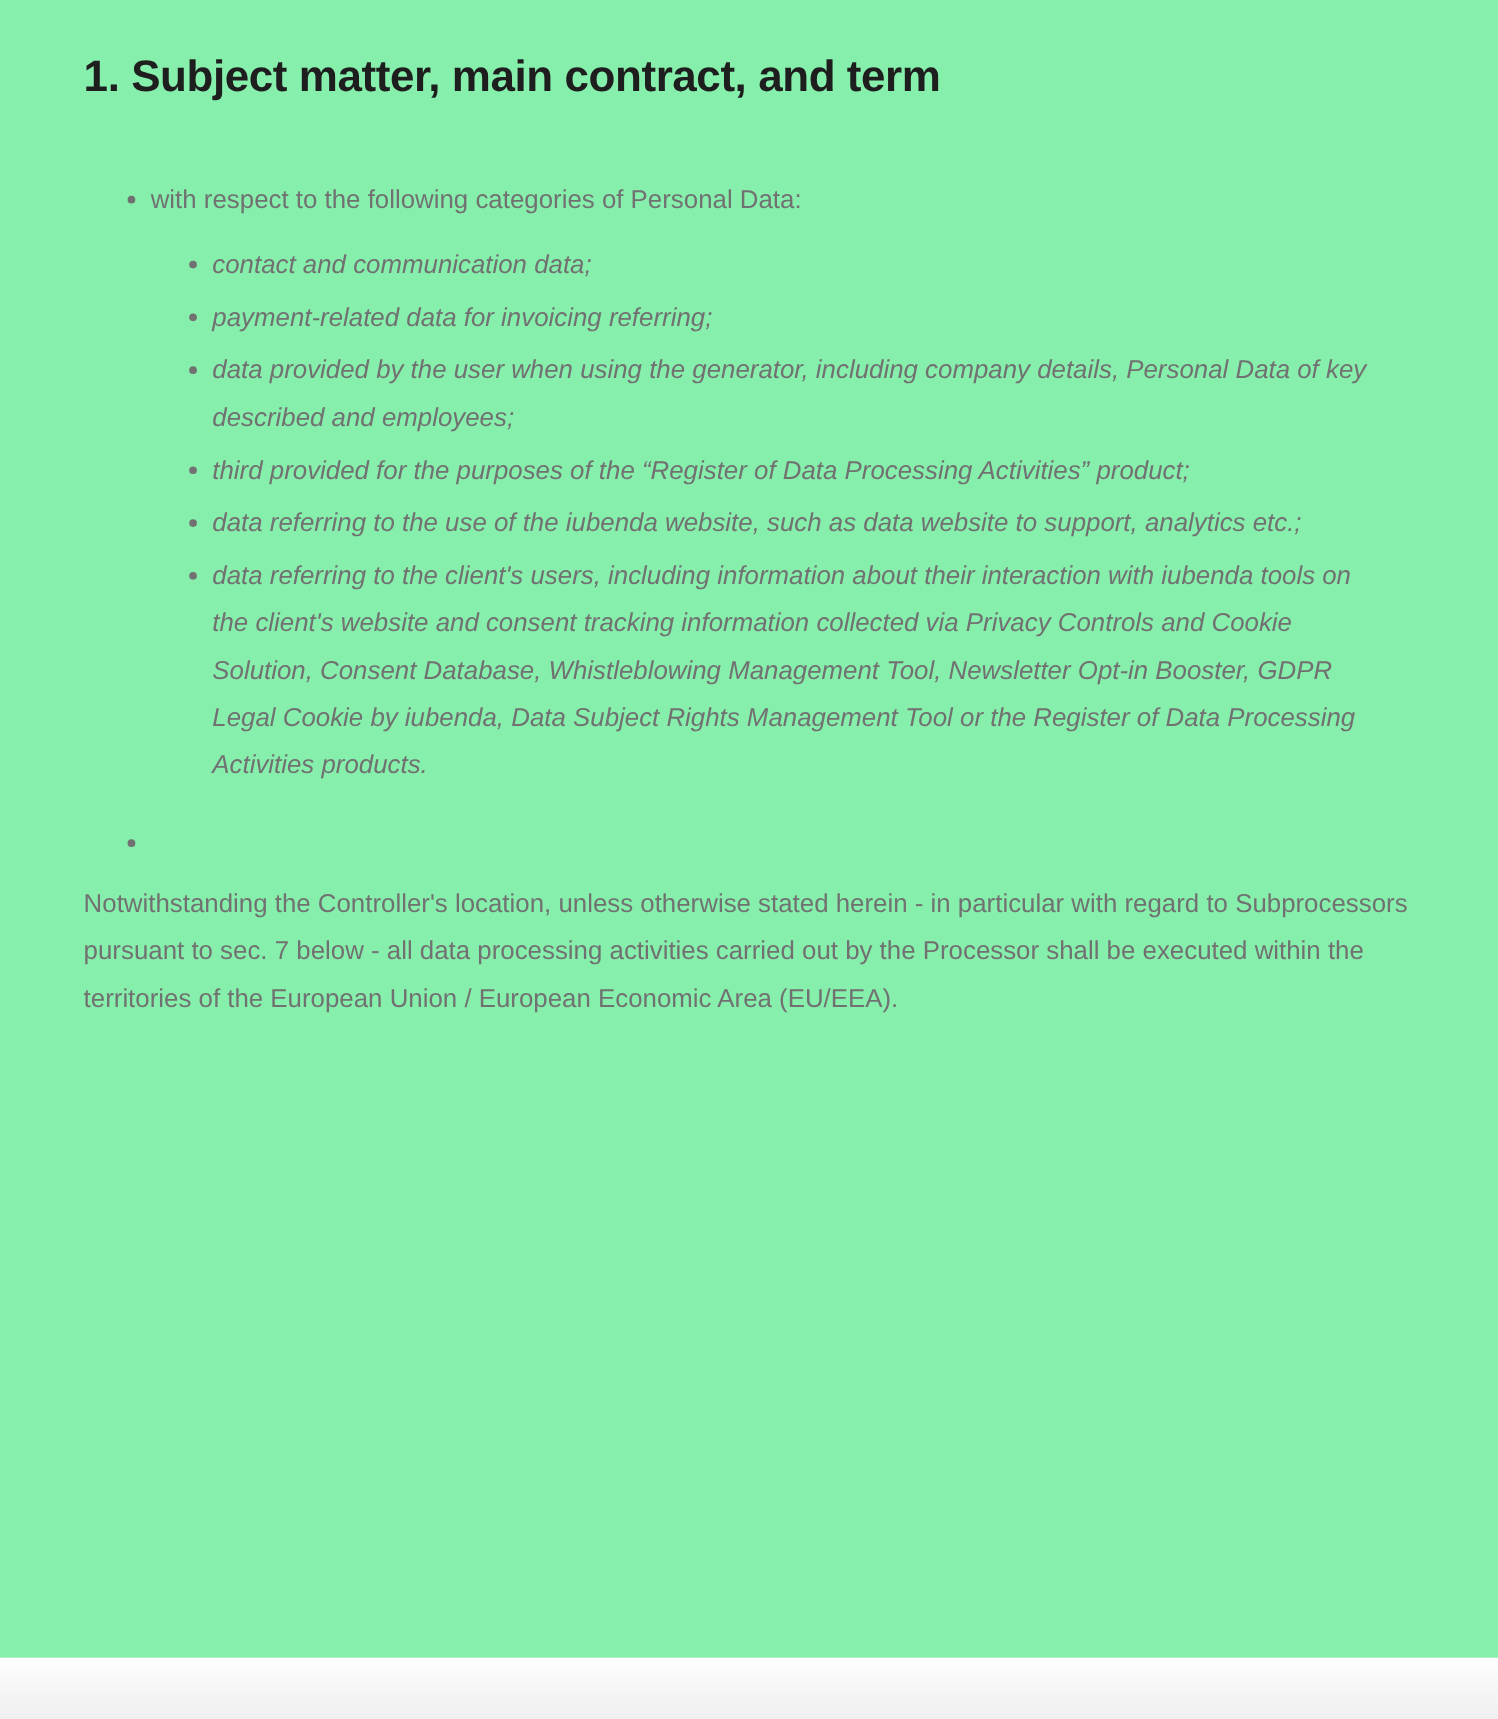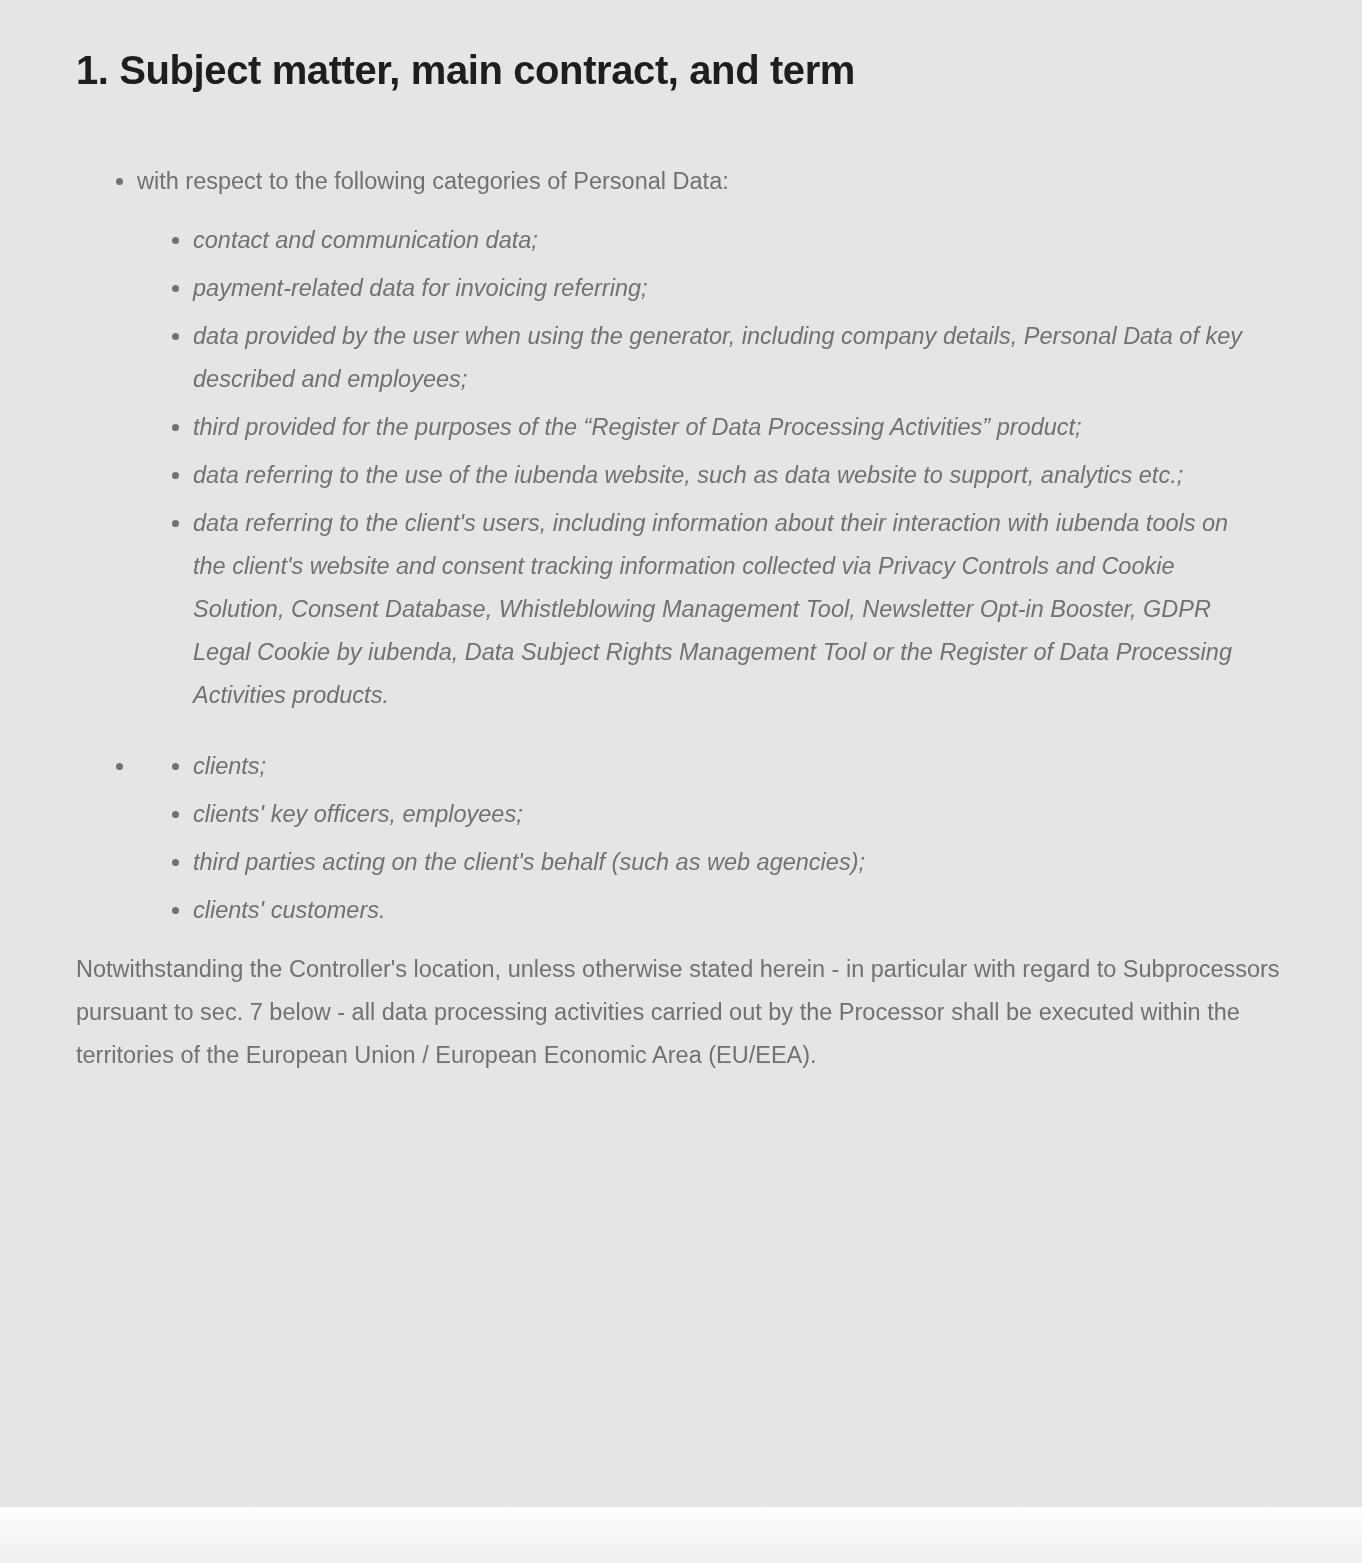--- a/index.html
+++ b/index.html
@@ -5,21 +5,21 @@
   html, body {
     margin: 0;
     padding: 0;
     background: #ffffff;
   }
   .page {
     position: relative;
     width: 1362px;
     height: 1563px;
     overflow: hidden;
-    background: #e5e5e5;
+    background: #86efac;
     font-family: "Liberation Sans", "DejaVu Sans", sans-serif;
   }
   .content {
     box-sizing: border-box;
     padding: 46px 82px 0 76px;
   }
   h1.section-heading {
     margin: 0 0 66px 0;
     font-size: 40px;
     line-height: 1.2;
@@ -87,26 +87,20 @@
           <li>contact and communication data;</li>
           <li>payment-related data for invoicing referring;</li>
           <li>data provided by the user when using the generator, including company details, Personal Data of key described and employees;</li>
           <li>third provided for the purposes of the “Register of Data Processing Activities” product;</li>
           <li>data referring to the use of the iubenda website, such as data website to support, analytics etc.;</li>
           <li>data referring to the client's users, including information about their interaction with iubenda tools on the client's website and consent tracking information collected via Privacy Controls and Cookie Solution, Consent Database, Whistleblowing Management Tool, Newsletter Opt-in Booster, GDPR Legal Cookie by iubenda, Data Subject Rights Management Tool or the Register of Data Processing Activities products.</li>
         </ul>
       </li>
 
       <li>
-        <ul class="inner-list">
-          <li>clients;</li>
-          <li>clients' key officers, employees;</li>
-          <li>third parties acting on the client's behalf (such as web agencies);</li>
-          <li>clients' customers.</li>
-        </ul>
       </li>
 
     </ul>
 
     <p>Notwithstanding the Controller's location, unless otherwise stated herein - in particular with regard to Subprocessors pursuant to sec. 7 below - all data processing activities carried out by the Processor shall be executed within the territories of the European Union / European Economic Area (EU/EEA).</p>
 
   </main>
 
   <div class="footer-fade"></div>
 </div>

